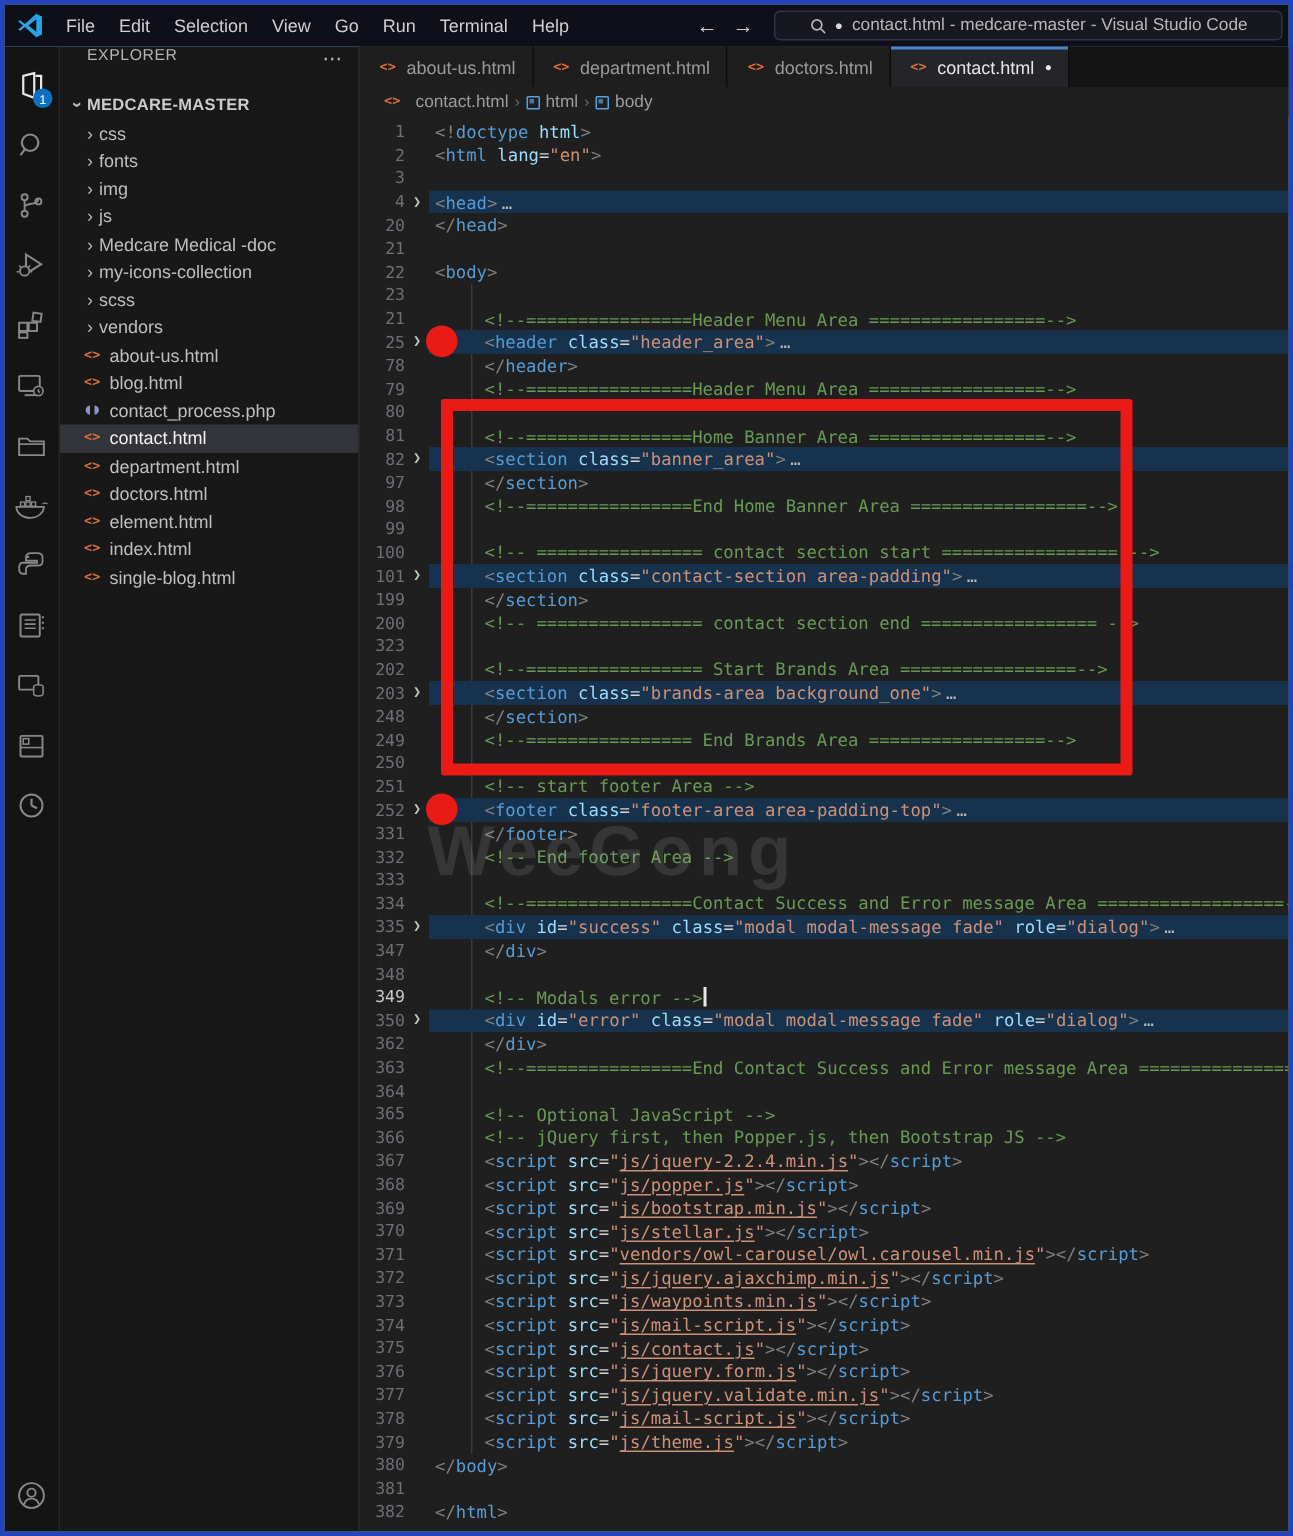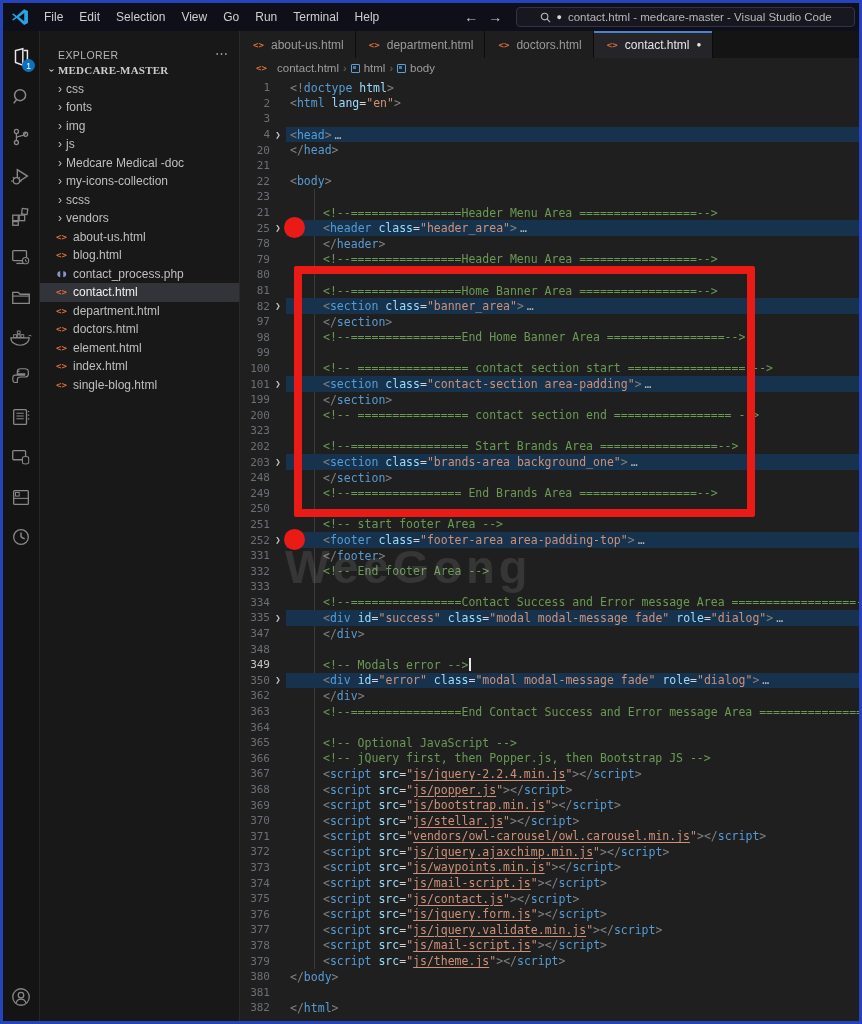--- a/index.html
+++ b/index.html
@@ -24,26 +24,26 @@
   
   .activitybar { width:37px; background:#141414; border-right:1px solid #252525; display:flex; flex-direction:column; align-items:center; padding-top:6px; position:relative; }
   .act-icon { width:34px; height:40px; display:flex; align-items:center; justify-content:center; position:relative; cursor:default; }
   .act-icon svg { opacity:.62; }
   .act-icon.active svg { opacity:1; }
   .act-badge { position:absolute; right:3px; bottom:5px; background:#0e70c0; color:#fff; font-size:8.5px; width:13px; height:13px; border-radius:50%; display:flex; align-items:center; justify-content:center; }
   .act-bottom { margin-top:auto; margin-bottom:4px; }
 
   
   .sidebar { width:200px; background:#181818; border-right:1px solid #2a2a2a; display:flex; flex-direction:column; font-size:12px; color:#bfbfbf; }
-  .sidebar-header { height:30px; display:flex; align-items:flex-end; padding:0 10px 0 18px; font-size:10.5px; letter-spacing:.4px; color:#b5b5b5;gap:43px; }
+  .sidebar-header { height:30px; display:flex; align-items:flex-start; padding:0 10px 0 18px; font-size:10.5px; letter-spacing:.4px; color:#b5b5b5;gap:43px; }
   .sidebar-actions { margin-left:auto; color:#bdbdbd; font-size:13px; cursor:default; letter-spacing:1px; }
   .tree { flex:1; overflow:hidden; }
   .tree-row { height:18.5px; display:flex; align-items:center; padding-left:6px; cursor:default; white-space:nowrap; }
   .tree-row.selected { background:#33343a; color:#f0f0f0; }
-  .tree-root { font-weight:bold; font-size:11px; color:#cccccc; letter-spacing:.2px;font-family:Liberation Serif, serif; }
+  .tree-root { font-weight:bold; font-size:11px; color:#cccccc; letter-spacing:.2px; }
   .chev { display:inline-block; width:12px; color:#bdbdbd; font-size:12px; text-align:center; flex:0 0 auto; }
   .chev.open { transform:rotate(90deg); }
   .tree-indent { width:8px; flex:0 0 auto; }
   .ficon { width:15px; flex:0 0 auto; text-align:center; margin-right:4px; font-family:"DejaVu Sans Mono",monospace; font-size:9px; font-weight:bold; }
   .ficon.html { color:#e0703a; }
   .ficon.php { color:#8b93c9; font-size:10px; }
 
   
   .editor { flex:1; display:flex; flex-direction:column; min-width:0; background:#1f1f1f; }
   .tabstrip { height:27px; background:#141414; display:flex; flex:0 0 auto; }

